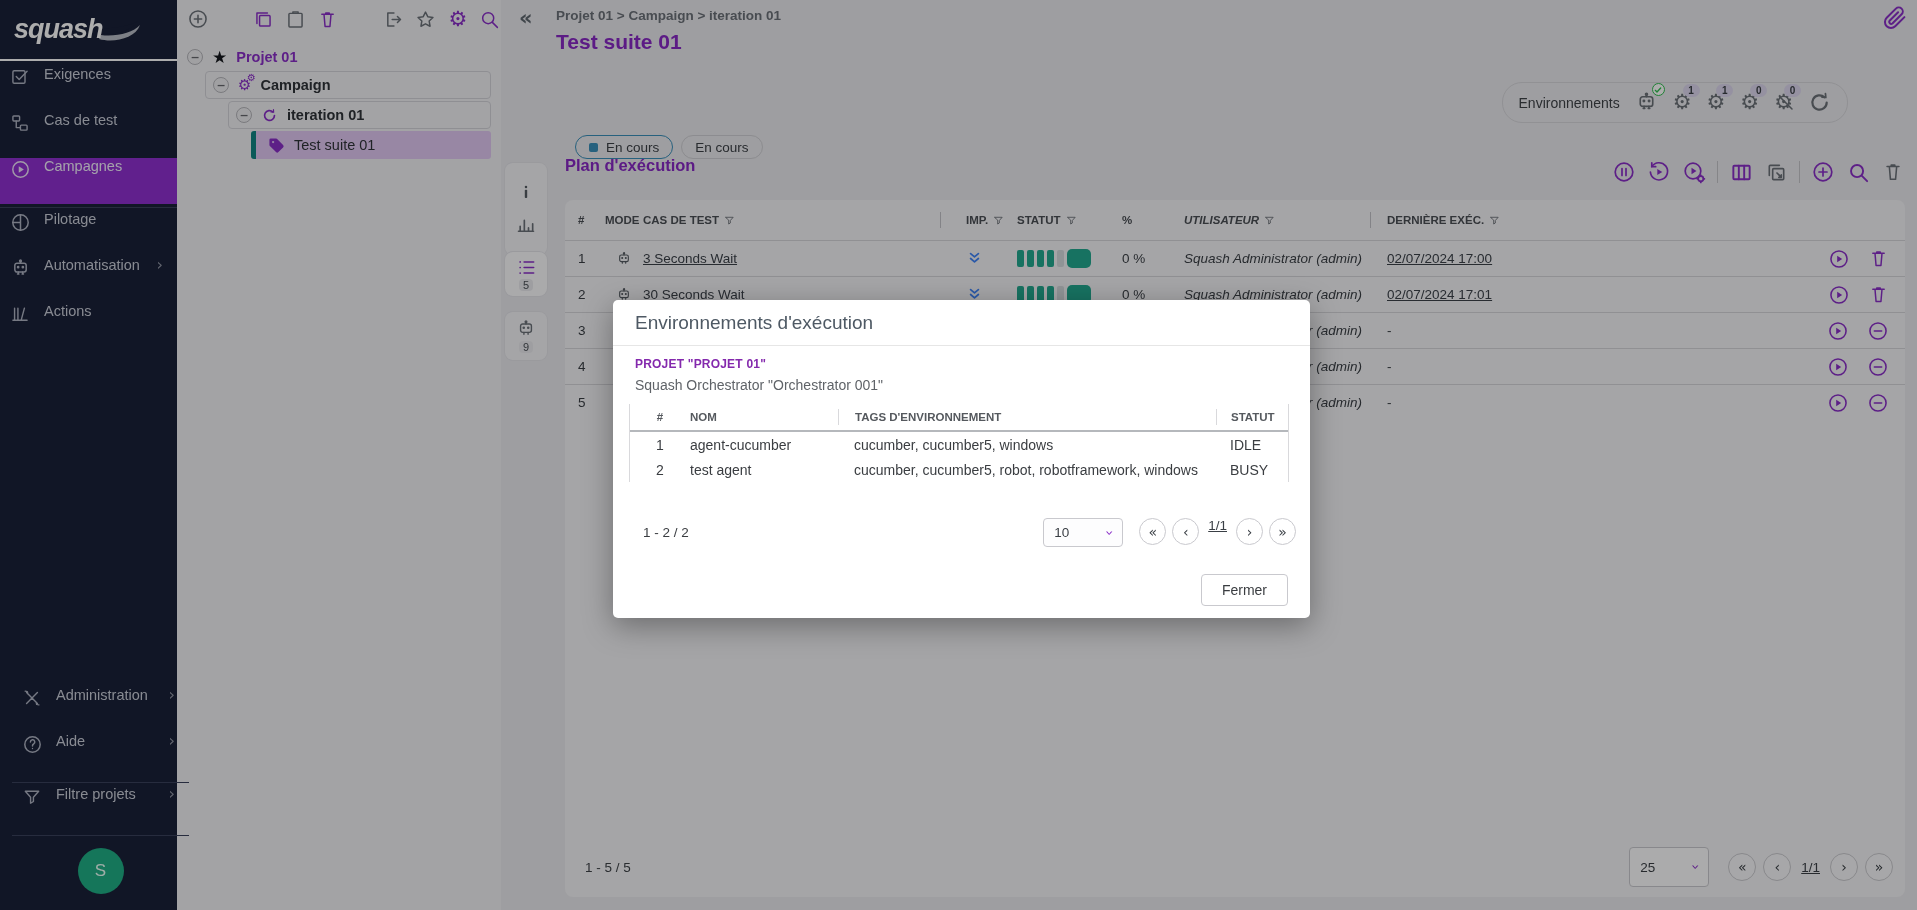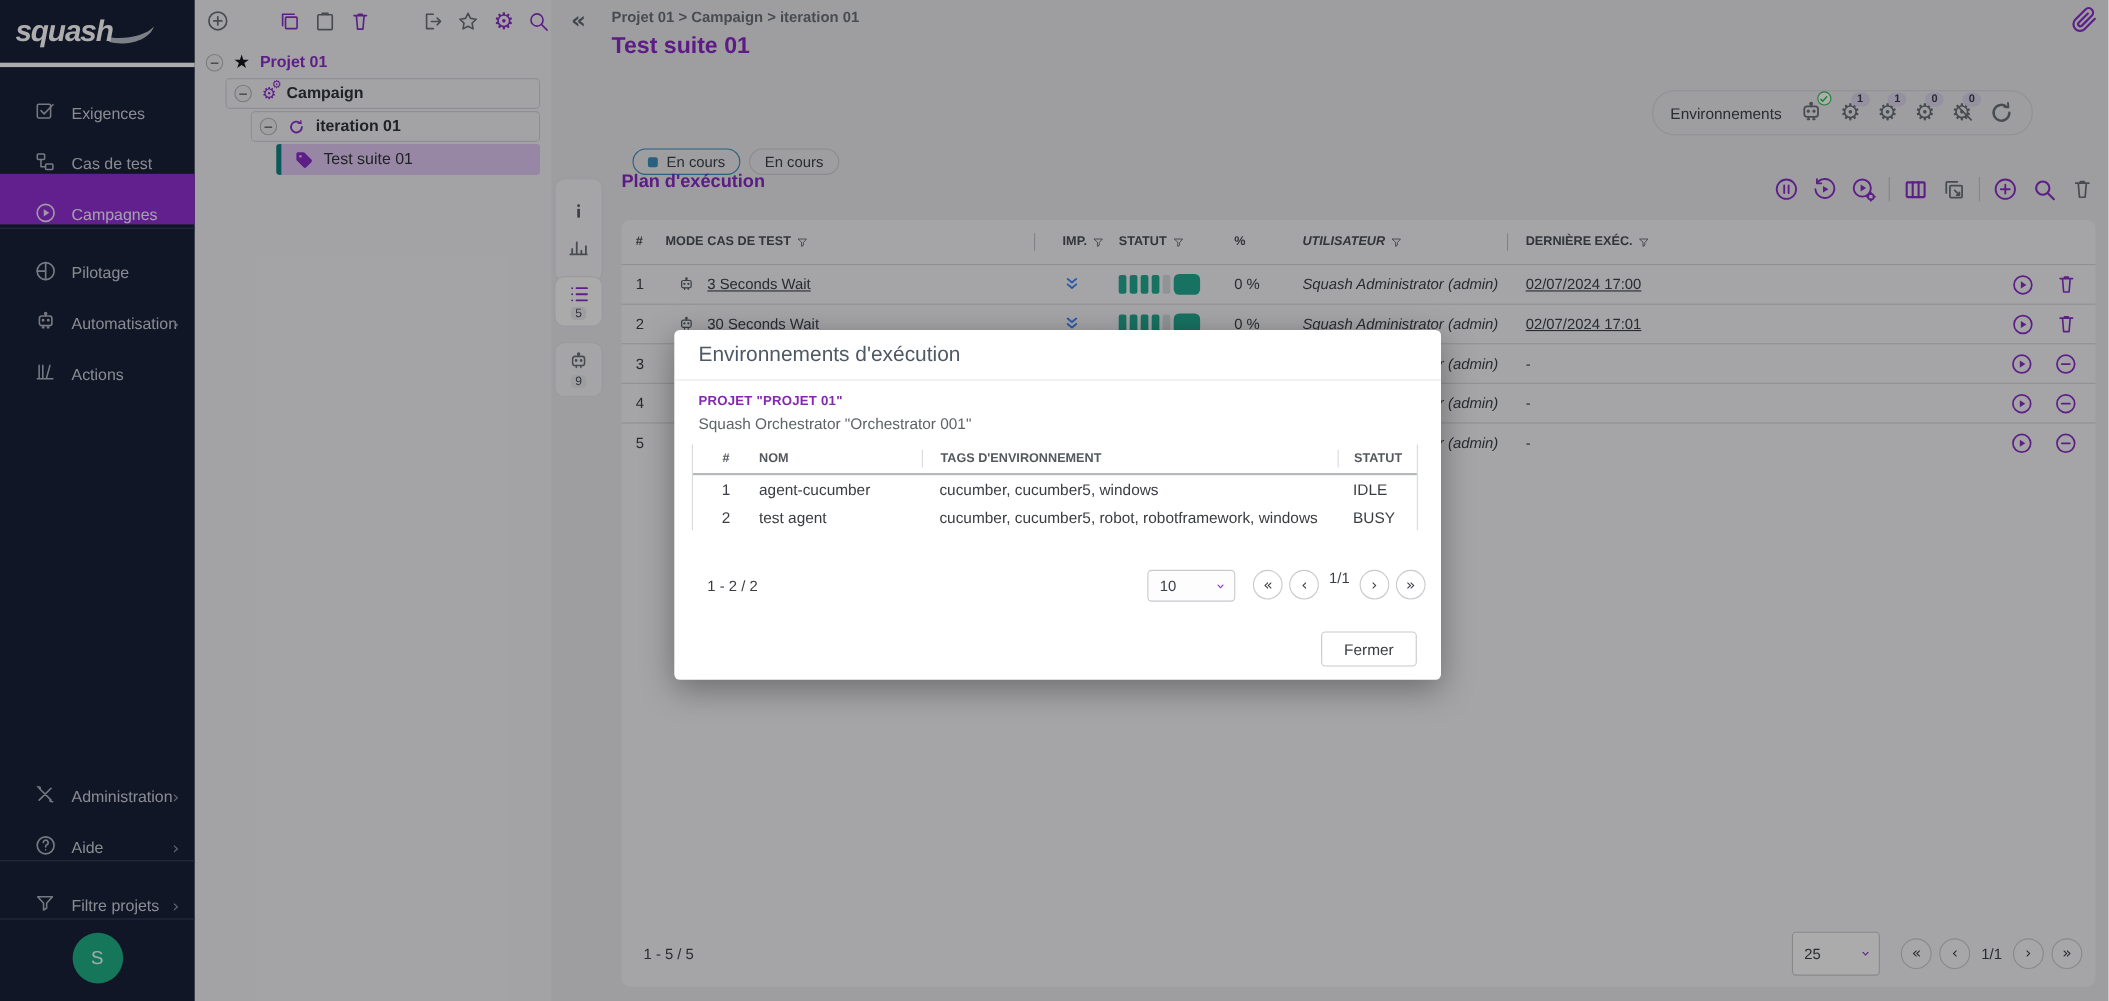--- a/index.html
+++ b/index.html
@@ -4,31 +4,31 @@
 <style>
   html,body{margin:0;padding:0;width:1917px;height:910px;overflow:hidden;
     font-family:"Liberation Sans",sans-serif;}
   .app{position:relative;width:1917px;height:910px;background:#e9e9ed;overflow:hidden;}
   .svgic{stroke:currentColor;fill:none;stroke-width:1.7;stroke-linecap:round;stroke-linejoin:round;display:block;}
   .glyph{font-family:"DejaVu Sans","Liberation Sans",sans-serif;line-height:1;}
   .nowrap{white-space:nowrap;}
 
   
   .sidebar{position:absolute;left:0;top:0;width:177px;height:910px;background:#1a2138;z-index:10;}
-  .logo{position:absolute;left:0;top:0;width:177px;height:61px;display:flex;align-items:center;padding-left:14px;box-sizing:border-box;border-bottom:4px solid #ffffff;}
+  .logo{position:absolute;left:0;top:0;width:177px;height:61px;display:flex;align-items:center;padding-left:14px;box-sizing:border-box;border-bottom:2px solid #ffffff;}
   .logo-text{color:#fff;font-style:italic;font-weight:bold;font-size:27px;letter-spacing:-1px;z-index:2;}
   .swoosh{margin-left:-6px;}
   .nav{position:absolute;left:0;top:66px;width:177px;}
-  .nav-item{height:46px;display:flex;align-items:flex-end;padding-left:30px;box-sizing:border-box;color:#c9cdd8;font-size:14.5px;cursor:pointer;position:relative;}
+  .nav-item{height:46px;display:flex;align-items:flex-start;padding-left:9px;box-sizing:border-box;color:#c9cdd8;font-size:14.5px;cursor:pointer;position:relative;}
   .nav-item .nicon{width:22px;height:22px;color:#aeb3c2;margin-right:13px;display:flex;align-items:center;justify-content:center;flex:0 0 22px;}
   .nav-item.active{background:#9030d0;color:#f2eefc;}
   .nav-item.active .nicon{color:#ece2f8;}
   .nav-chev{position:absolute;right:14px;color:#8f94a3;font-size:16px;}
   .nav-div{height:1px;background:#3a415c;margin:3px 0;}
-  .nav-bottom{position:absolute;left:0;bottom:0;width:177px;}
+  .nav-bottom{position:absolute;left:12px;bottom:0;width:177px;}
   .avatar{width:46px;height:46px;border-radius:50%;background:#1fae85;color:#eafff7;display:flex;align-items:center;justify-content:center;font-size:17px;margin:12px auto 16px auto;}
 
   
   .tree-panel{position:absolute;left:177px;top:0;width:324px;height:910px;background:#f1f1f4;z-index:5;}
   .tree-toolbar{position:absolute;left:0;top:0;width:324px;height:38px;display:flex;align-items:center;gap:10px;padding-left:10px;box-sizing:border-box;}
   .tt-ic{width:24px;height:24px;display:flex;align-items:center;justify-content:center;cursor:pointer;} .c-purple{color:#8a2fc8;} .c-darkgray{color:#6b7178;}
   .tt-gap{width:26px;}
   .expander{width:14px;height:14px;border-radius:50%;background:#ececef;border:1px solid #b5b5ba;color:#66686d;font-size:11px;display:inline-flex;align-items:center;justify-content:center;flex:0 0 14px;cursor:pointer;}
   .tree-node{position:absolute;display:flex;align-items:center;gap:9px;font-size:14.5px;color:#2f3338;white-space:nowrap;cursor:pointer;box-sizing:border-box;}
   .tn-project{left:10px;top:44px;width:304px;height:26px;font-weight:bold;color:#8a2fc8;}
@@ -84,21 +84,21 @@
   .bar-big{width:24px;height:19px;border-radius:5px;background:#22a990;}
   .cell-user{padding-left:16px;white-space:nowrap;overflow:hidden;font-style:italic;}
   .cell-date{padding-left:17px;}
   .row-actions{display:flex;justify-content:flex-end;gap:18px;padding-right:16px;color:#8a2fc8;}
   .ra-ic{cursor:pointer;display:flex;}
   .card-footer{position:absolute;left:0;bottom:10px;width:100%;display:flex;align-items:center;box-sizing:border-box;padding:0 12px 0 20px;font-size:13.5px;color:#3f4348;}
   .pager{margin-left:auto;display:flex;align-items:center;gap:7px;}
   .selectbox{width:80px;height:40px;border:1px solid #c9c9ce;border-radius:4px;background:#fdfdfe;display:flex;align-items:center;padding:0 10px;box-sizing:border-box;font-size:13.5px;color:#3a3f45;cursor:pointer;}
   .sel-chev{margin-left:auto;color:#8a2fc8;font-size:14px;display:inline-block;transform:rotate(90deg);}
   .pg-btn{width:28px;height:28px;border-radius:50%;border:1px solid #c9c9ce;background:#f7f7f9;color:#3a3f45;display:flex;align-items:center;justify-content:center;font-size:14px;cursor:pointer;box-sizing:border-box;}
-  .pg-label{font-size:13.5px;color:#3a3f45;margin:0 3px;}
+  .pg-label{font-size:13.5px;color:#3a3f45;margin:0 3px;text-decoration:underline;}
 
   
   .overlay{position:absolute;inset:0;background:rgba(0,0,0,0.32);z-index:40;}
   .modal{position:absolute;left:613px;top:300px;width:697px;height:318px;background:#fff;border-radius:5px;box-shadow:0 8px 30px rgba(0,0,0,.35);z-index:50;}
   .modal-header{height:45px;border-bottom:1px solid #e6e6e6;display:flex;align-items:center;padding-left:22px;font-size:19px;color:#4e5964;}
   .m-project{position:absolute;left:22px;top:57px;font-size:12px;font-weight:bold;color:#8429ad;letter-spacing:.2px;}
   .m-orch{position:absolute;left:22px;top:77px;font-size:14px;color:#5f6368;}
   .m-table{position:absolute;left:16px;right:21px;top:104px;border-left:1px solid #d9d9dc;border-right:1px solid #d9d9dc;}
   .m-thead{display:grid;grid-template-columns:60px 148px 378px 1fr;height:26px;align-items:center;font-size:11.5px;font-weight:bold;color:#55595e;border-bottom:2px solid #b5b8bc;}
   .m-th{white-space:nowrap;}

